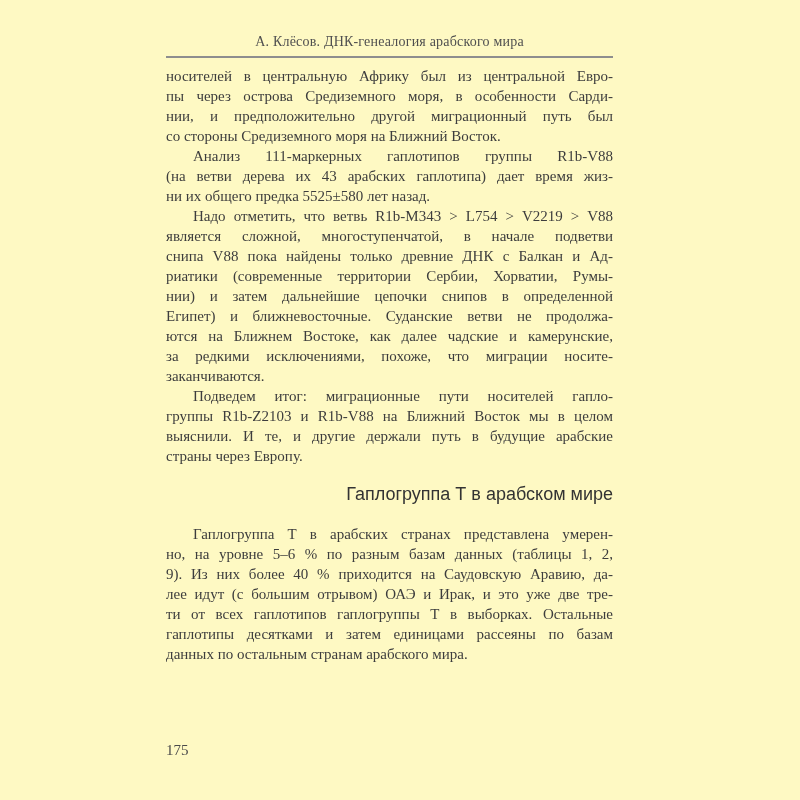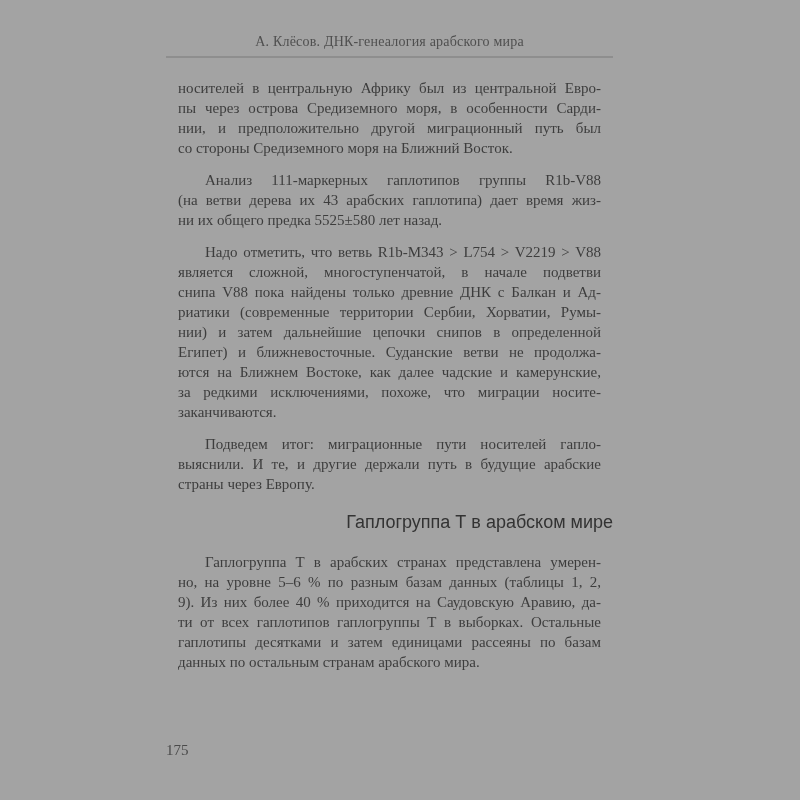--- a/index.html
+++ b/index.html
@@ -4,21 +4,21 @@
 <style>
   html, body {
     margin: 0;
     padding: 0;
     background: #ffffff;
   }
   .page {
     position: relative;
     width: 800px;
     height: 800px;
-    background: #a3a3a3;
+    background: #fef9c3;
     overflow: hidden;
     font-family: "Liberation Serif", serif;
   }
   .running-title {
     position: absolute;
     top: 34px;
     left: 166px;
     width: 447px;
     text-align: center;
     font-size: 14px;
@@ -35,21 +35,21 @@
   }
   .text-column {
     position: absolute;
     top: 66px;
     left: 166px;
     width: 447px;
     font-size: 15px;
     line-height: 20px;
     color: #3d3d3d;
   }
-  .paragraph { margin: 12px; }
+  .paragraph { margin: 0; }
   .line {
     text-align: justify;
     text-align-last: justify;
   }
   .line.last-line {
     text-align-last: left;
   }
   .line.first-line {
     text-indent: 27px;
   }
@@ -94,27 +94,29 @@
         <div class="line">снипа V88 пока найдены только древние ДНК с Балкан и Ад-</div>
         <div class="line">риатики (современные территории Сербии, Хорватии, Румы-</div>
         <div class="line">нии) и затем дальнейшие цепочки снипов в определенной</div>
         <div class="line">Египет) и ближневосточные. Суданские ветви не продолжа-</div>
         <div class="line">ются на Ближнем Востоке, как далее чадские и камерунские,</div>
         <div class="line">за редкими исключениями, похоже, что миграции носите-</div>
         <div class="line last-line">заканчиваются.</div>
       </div>
       <div class="paragraph">
         <div class="line first-line">Подведем итог: миграционные пути носителей гапло-</div>
+        <div class="line">группы R1b-Z2103 и R1b-V88 на Ближний Восток мы в целом</div>
         <div class="line">выяснили. И те, и другие держали путь в будущие арабские</div>
         <div class="line last-line">страны через Европу.</div>
       </div>
       <div class="section-heading">Гаплогруппа Т в арабском мире</div>
       <div class="paragraph">
         <div class="line first-line">Гаплогруппа Т в арабских странах представлена умерен-</div>
         <div class="line">но, на уровне 5–6 % по разным базам данных (таблицы 1, 2,</div>
         <div class="line">9). Из них более 40 % приходится на Саудовскую Аравию, да-</div>
+        <div class="line">лее идут (с большим отрывом) ОАЭ и Ирак, и это уже две тре-</div>
         <div class="line">ти от всех гаплотипов гаплогруппы Т в выборках. Остальные</div>
         <div class="line">гаплотипы десятками и затем единицами рассеяны по базам</div>
         <div class="line last-line">данных по остальным странам арабского мира.</div>
       </div>
     </div>
   <div class="page-number">175</div>
 </div>
 
 </body></html>

